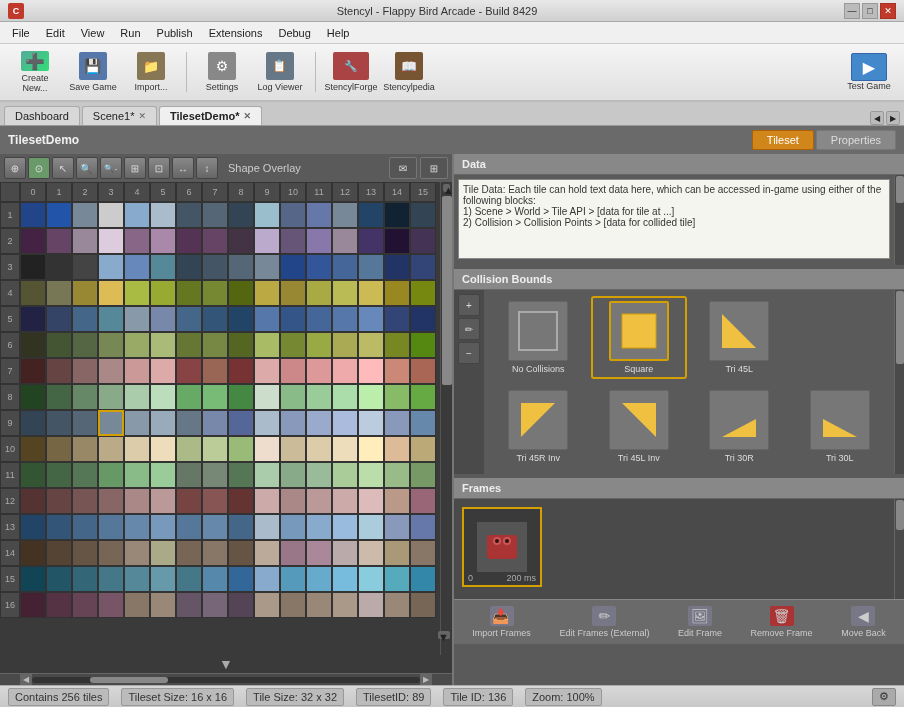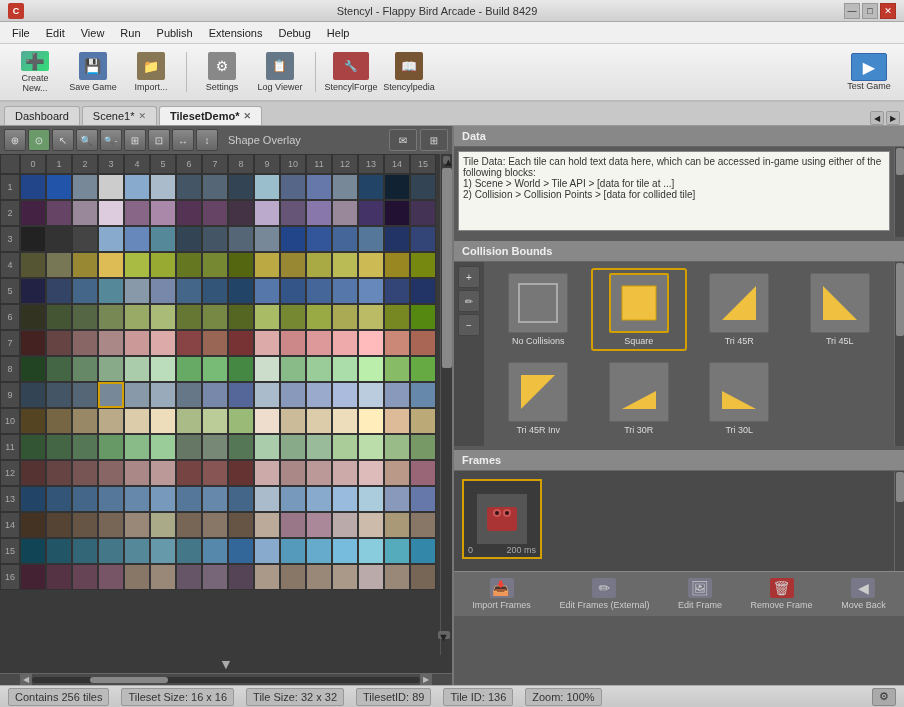--- a/index.html
+++ b/index.html
@@ -164,20 +164,27 @@
     <span class="tab-close">✕</span>
   </div>
   <div class="tab-nav">
     <div class="tab-nav-btn">◀</div>
     <div class="tab-nav-btn">▶</div>
   </div>
 </div>
 
 <div style="display:flex;flex-direction:column;flex:1;height:calc(707px - 22px - 22px - 58px - 24px - 22px);background:#4a4a4a;">
 
+  <div class="content-header">
+    <span class="content-title">TilesetDemo</span>
+    <div class="content-tabs">
+      <div class="content-tab active">Tileset</div>
+      <div class="content-tab">Properties</div>
+    </div>
+  </div>
 
   <div class="split-pane" style="flex:1;overflow:hidden;">
 
     <div class="tileset-panel" style="flex:0 0 452px;">
 
       <div class="tileset-toolbar">
         <div class="ts-btn">⊕</div>
         <div class="ts-btn" style="background:#6a9a6a;">⊙</div>
         <div class="ts-btn">↖</div>
         <div class="ts-btn">🔍</div>
@@ -1098,28 +1105,20 @@
 
               <div class="collision-item selected" style="border-color:#d4a000;">
                 <div class="collision-shape" style="background:#777;border-color:#d4a000;border-width:2px;">
                   <svg width="46" height="46">
                     <rect x="6" y="6" width="34" height="34" fill="#f0c040" stroke="#d4a000" stroke-width="1"></rect>
                   </svg>
                 </div>
                 <span class="collision-label">Square</span>
               </div>
 
-              <div class="collision-item">
-                <div class="collision-shape" style="background:#777;">
-                  <svg width="46" height="46">
-                    <polygon points="6,40 40,40 40,6" fill="#f0c040"></polygon>
-                  </svg>
-                </div>
-                <span class="collision-label">Tri 45R</span>
-              </div>
 
               <div class="collision-item">
                 <div class="collision-shape" style="background:#777;">
                   <svg width="46" height="46">
                     <polygon points="6,40 40,40 6,6" fill="#f0c040"></polygon>
                   </svg>
                 </div>
                 <span class="collision-label">Tri 45L</span>
               </div>
             </div>
@@ -1128,20 +1127,28 @@
 
               <div class="collision-item">
                 <div class="collision-shape" style="background:#777;">
                   <svg width="46" height="46">
                     <polygon points="6,6 40,6 6,40" fill="#f0c040"></polygon>
                   </svg>
                 </div>
                 <span class="collision-label">Tri 45R Inv</span>
               </div>
 
+              <div class="collision-item">
+                <div class="collision-shape" style="background:#777;">
+                  <svg width="46" height="46">
+                    <polygon points="6,6 40,6 40,40" fill="#f0c040"></polygon>
+                  </svg>
+                </div>
+                <span class="collision-label">Tri 45L Inv</span>
+              </div>
 
               <div class="collision-item">
                 <div class="collision-shape" style="background:#777;">
                   <svg width="46" height="46">
                     <polygon points="6,40 40,40 40,22" fill="#f0c040"></polygon>
                   </svg>
                 </div>
                 <span class="collision-label">Tri 30R</span>
               </div>
 

